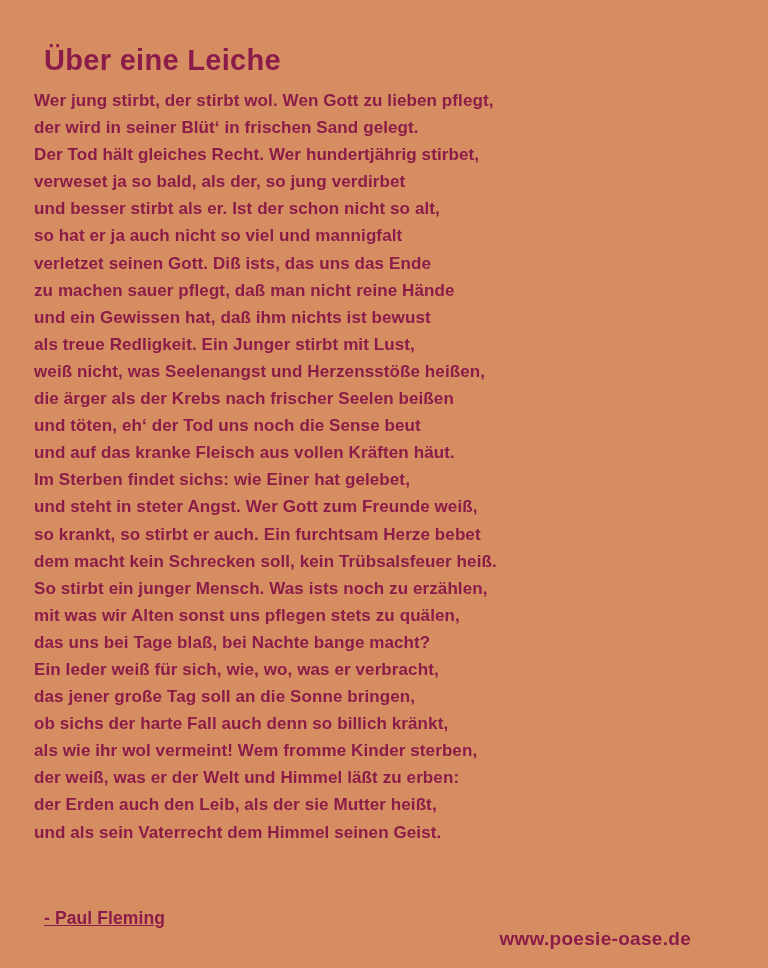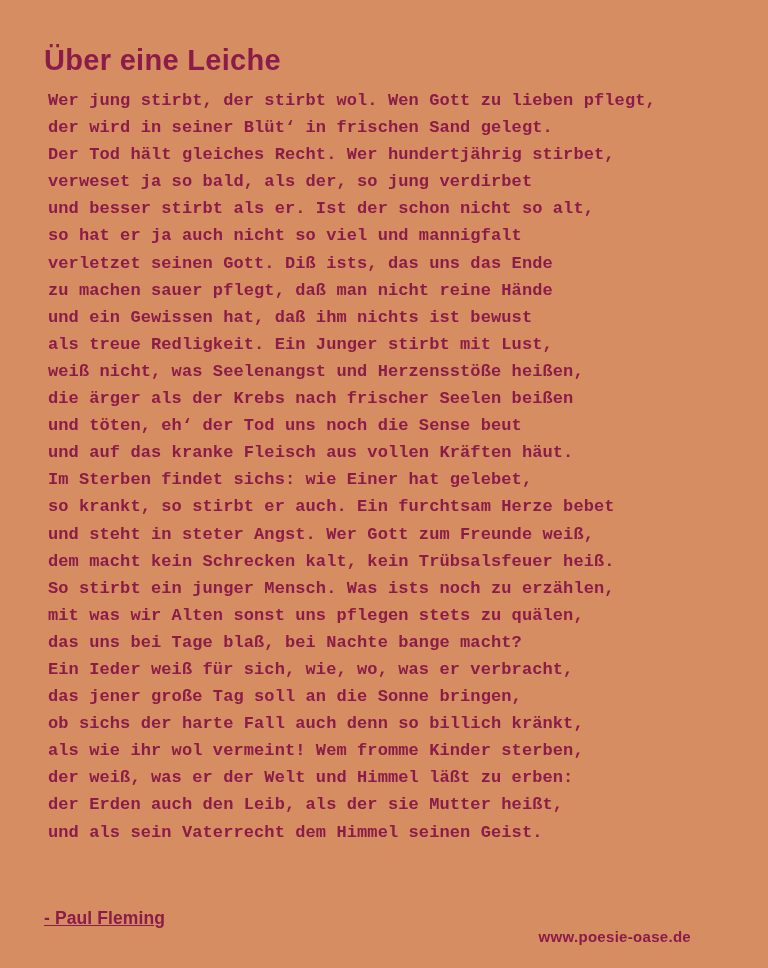--- a/index.html
+++ b/index.html
@@ -25,23 +25,22 @@
     left: 38px;
     top: 44px;
     margin: 0;
     font-size: 29px;
     font-weight: bold;
     letter-spacing: 0.3px;
     color: #8B1B48;
   }
   .poem {
     position: absolute;
-    left: 42px;
+    left: 28px;
     top: 87px;
-    font-family: Liberation Mono, monospace;
   }
   .poem-line {
     font-size: 17px;
     line-height: 27.1px;
     font-weight: bold;
     letter-spacing: 0.1px;
     color: #8B1B48;
     white-space: nowrap;
   }
   .author {
@@ -51,21 +50,21 @@
     font-size: 17.5px;
     font-weight: bold;
     letter-spacing: 0.1px;
     color: #8B1B48;
     text-decoration: underline;
   }
   .footer {
     position: absolute;
     right: 83px;
     top: 928px;
-    font-size: 15px;
+    font-size: 19px;
     font-weight: bold;
     letter-spacing: 0.3px;
     color: #8B1B48;
   }
 </style>
 </head>
 <body>
 
 <div class="page">
   <h1 class="title">Über eine Leiche</h1>
@@ -79,23 +78,23 @@
       <div class="poem-line">so hat er ja auch nicht so viel und mannigfalt</div>
       <div class="poem-line">verletzet seinen Gott. Diß ists, das uns das Ende</div>
       <div class="poem-line">zu machen sauer pflegt, daß man nicht reine Hände</div>
       <div class="poem-line">und ein Gewissen hat, daß ihm nichts ist bewust</div>
       <div class="poem-line">als treue Redligkeit. Ein Junger stirbt mit Lust,</div>
       <div class="poem-line">weiß nicht, was Seelenangst und Herzensstöße heißen,</div>
       <div class="poem-line">die ärger als der Krebs nach frischer Seelen beißen</div>
       <div class="poem-line">und töten, eh‘ der Tod uns noch die Sense beut</div>
       <div class="poem-line">und auf das kranke Fleisch aus vollen Kräften häut.</div>
       <div class="poem-line">Im Sterben findet sichs: wie Einer hat gelebet,</div>
+      <div class="poem-line">und steht in steter Angst. Wer Gott zum Freunde weiß,</div>
       <div class="poem-line">so krankt, so stirbt er auch. Ein furchtsam Herze bebet</div>
-      <div class="poem-line">und steht in steter Angst. Wer Gott zum Freunde weiß,</div>
-      <div class="poem-line">dem macht kein Schrecken kalt, kein Trübsalsfeuer heiß.</div>
+      <div class="poem-line">dem macht kein Schrecken soll, kein Trübsalsfeuer heiß.</div>
       <div class="poem-line">So stirbt ein junger Mensch. Was ists noch zu erzählen,</div>
       <div class="poem-line">mit was wir Alten sonst uns pflegen stets zu quälen,</div>
       <div class="poem-line">das uns bei Tage blaß, bei Nachte bange macht?</div>
       <div class="poem-line">Ein Ieder weiß für sich, wie, wo, was er verbracht,</div>
       <div class="poem-line">das jener große Tag soll an die Sonne bringen,</div>
       <div class="poem-line">ob sichs der harte Fall auch denn so billich kränkt,</div>
       <div class="poem-line">als wie ihr wol vermeint! Wem fromme Kinder sterben,</div>
       <div class="poem-line">der weiß, was er der Welt und Himmel läßt zu erben:</div>
       <div class="poem-line">der Erden auch den Leib, als der sie Mutter heißt,</div>
       <div class="poem-line">und als sein Vaterrecht dem Himmel seinen Geist.</div>

